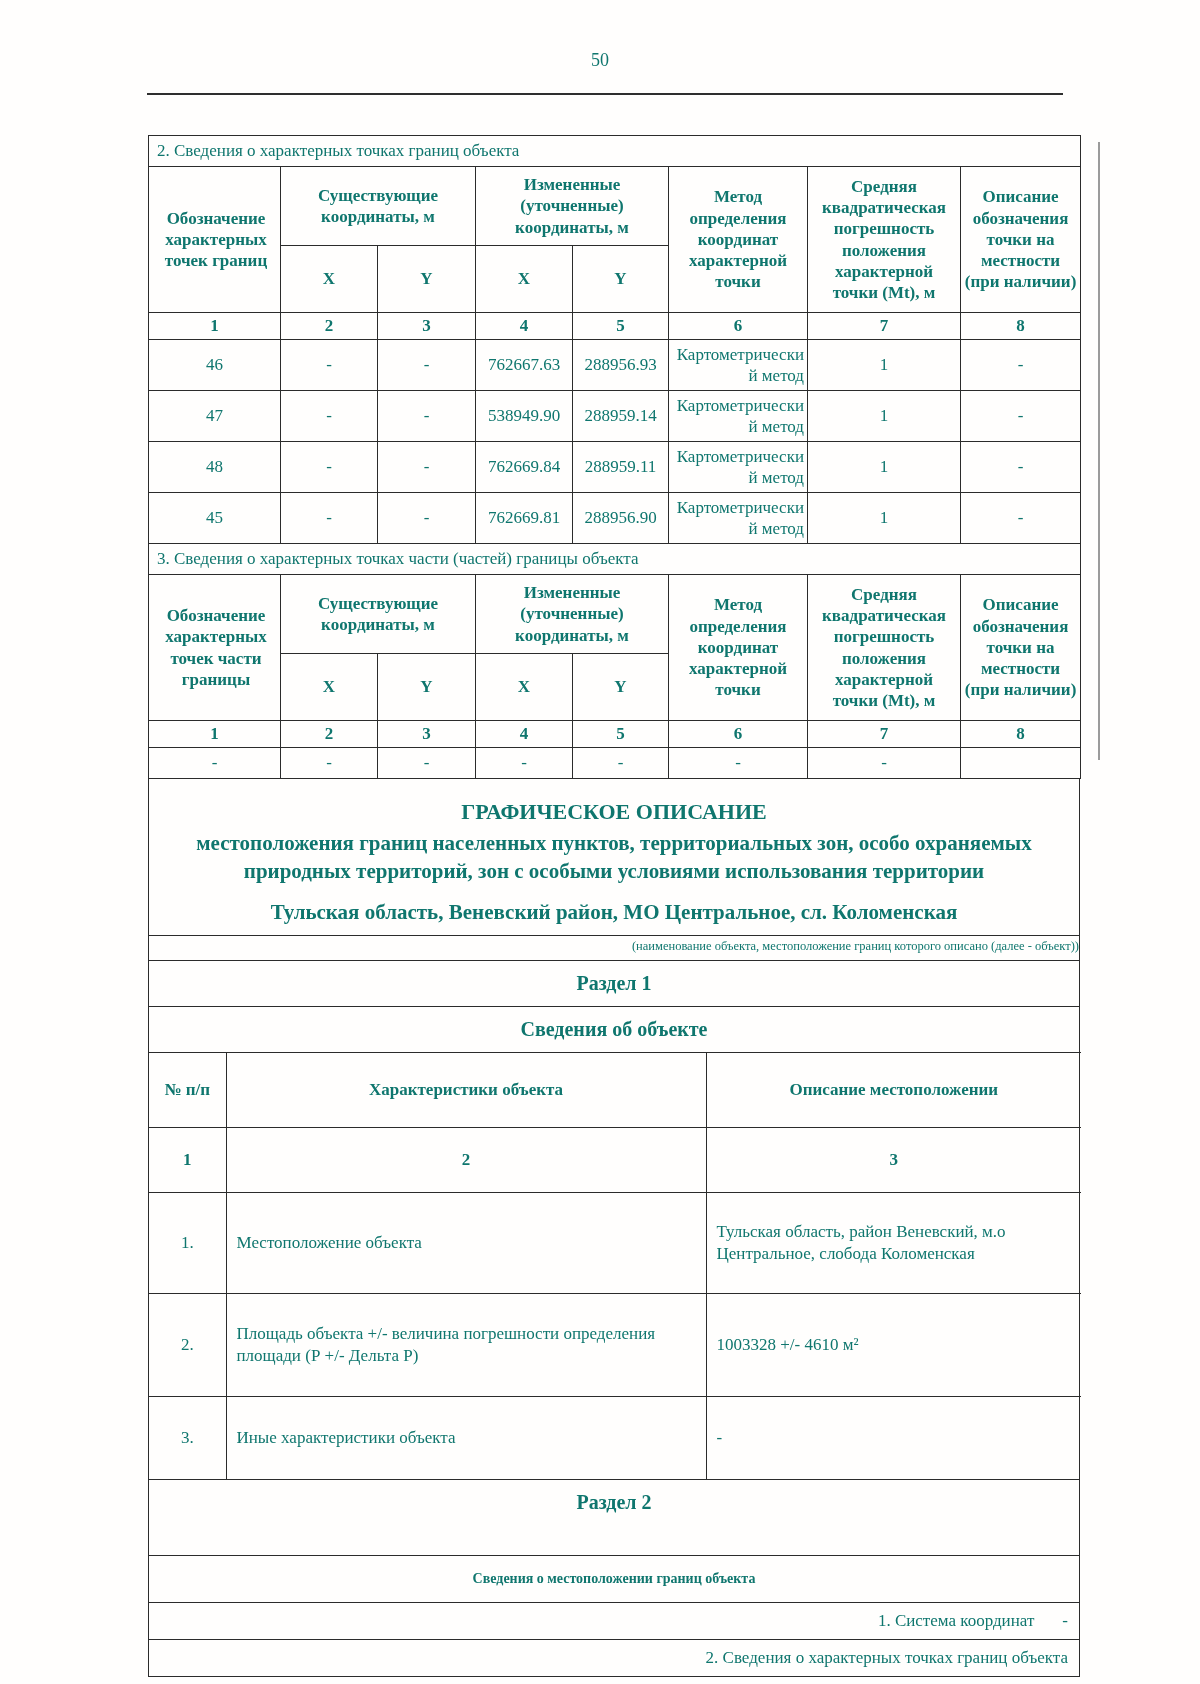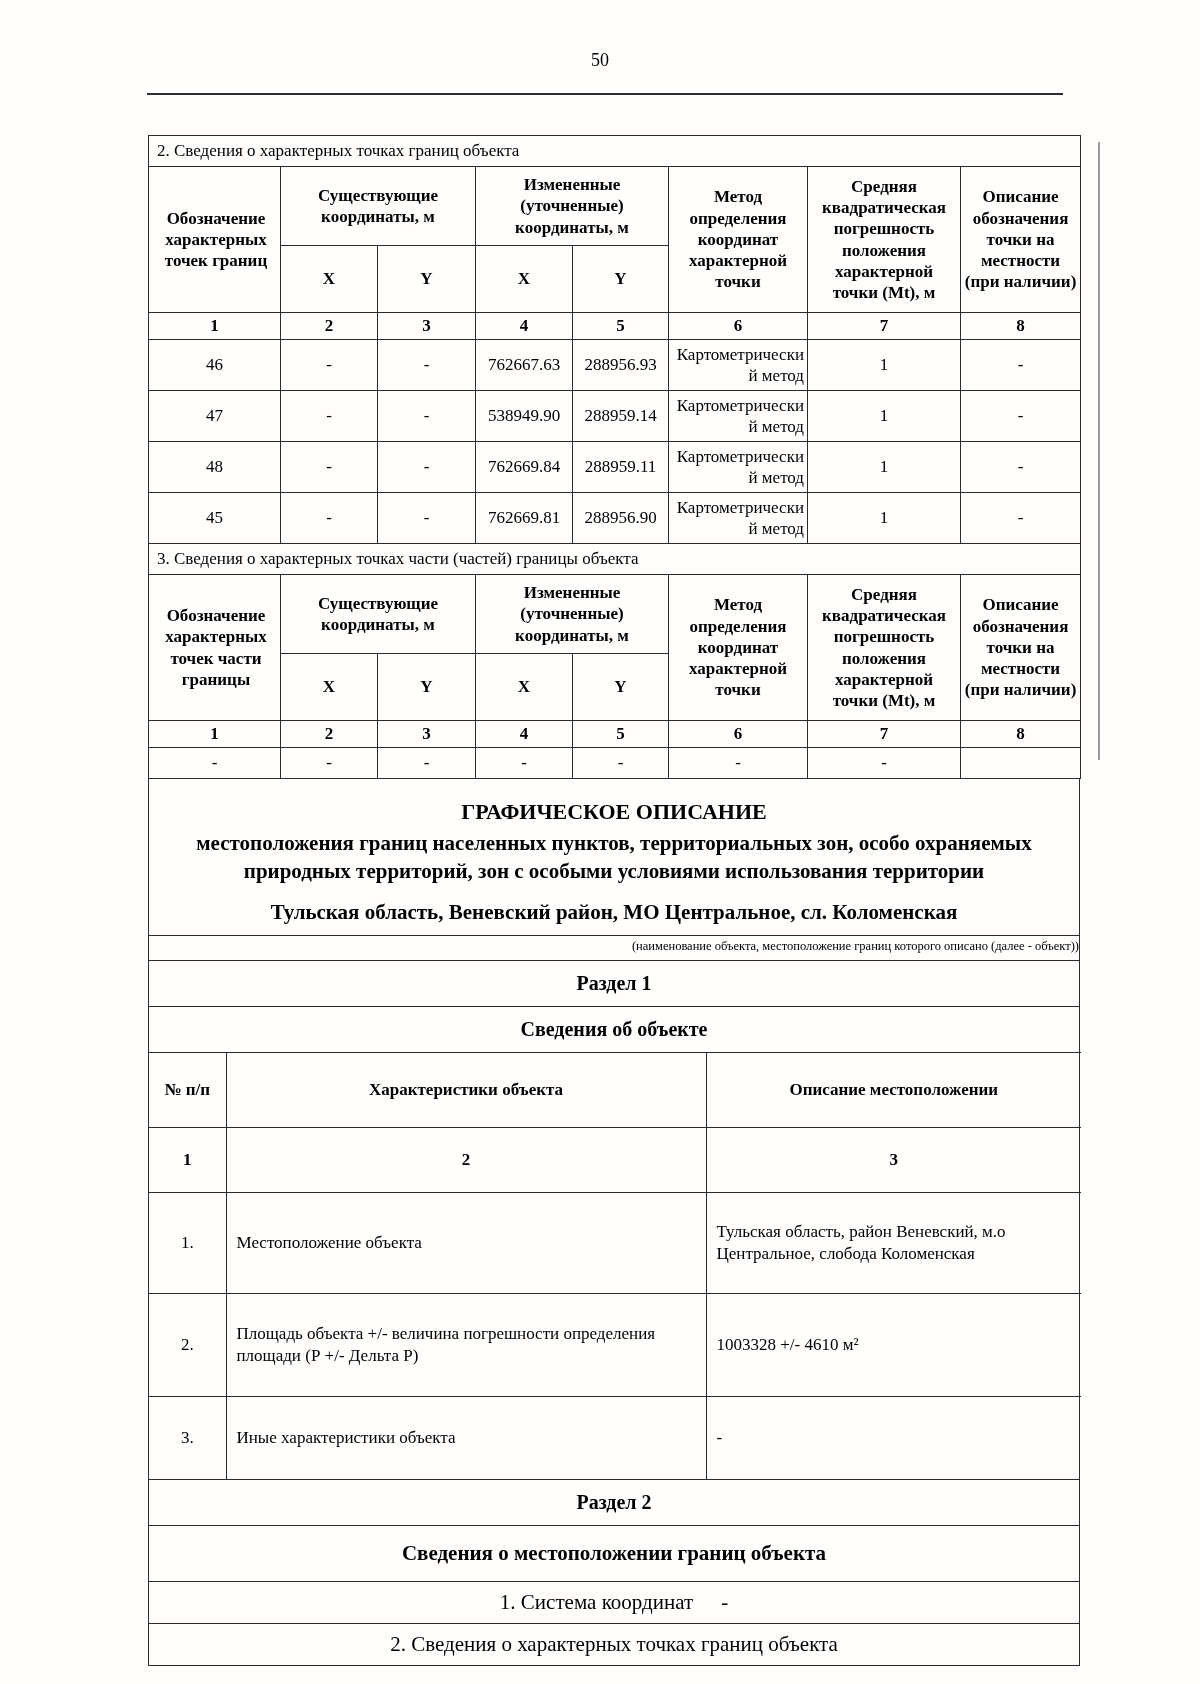--- a/index.html
+++ b/index.html
@@ -1,17 +1,17 @@
 <!DOCTYPE html>
 <html><head>
 <meta charset="utf-8">
 <style>
   html,body{margin:0;padding:0;background:#ffffff;}
   .page{width:1200px;height:1684px;position:relative;background:#fffefd;
-        font-family:"Liberation Serif","DejaVu Serif",serif;color:#000000;overflow:hidden;}
+        font-family:"Liberation Serif","DejaVu Serif",serif;color:#0f766e;overflow:hidden;}
   .page-number{position:absolute;top:50px;left:0;width:100%;text-align:center;font-size:18px;}
   .top-rule{position:absolute;top:93px;left:147px;width:916px;height:2px;background:#2e2e2e;}
   .artifact{position:absolute;left:1098px;top:142px;width:2px;height:618px;background:#8a8a8a;opacity:.85;}
   .content{position:absolute;top:135px;left:148px;width:932px;}
 
   table.coord{border-collapse:collapse;width:932px;table-layout:fixed;font-size:17px;}
   .coord td{border:1.5px solid #2b2b2b;text-align:center;vertical-align:middle;padding:2px 3px;line-height:1.25;}
   .coord .trow td{text-align:left;padding:3px 8px;height:24px;}
   .coord .hgroup td{font-weight:bold;height:74px;}
   .coord .hxy td{font-weight:bold;height:62px;}
@@ -23,22 +23,22 @@
 
   .frame{border:1.5px solid #2b2b2b;border-top:none;width:932px;box-sizing:border-box;}
 
   .gd{padding:16px 10px 8px;}
   .gd-title{font-size:22px;font-weight:bold;text-align:center;margin-top:4px;}
   .gd-sub{font-size:21px;font-weight:bold;text-align:center;margin-top:4px;line-height:1.35;}
   .gd-obj{font-size:21px;font-weight:bold;text-align:center;margin-top:14px;margin-bottom:2px;}
   .gd-caption{border-top:1.5px solid #2b2b2b;font-size:12.5px;text-align:right;padding:3px 0 6px;}
 
   .row-box{border-top:1.5px solid #2b2b2b;font-weight:bold;text-align:center;font-size:20px;padding:11px 8px;}
-  .row-box.lg{font-size:21px;padding:15px 8px;}
-  .line-row{border-top:1.5px solid #2b2b2b;font-size:21px;padding:8px 11px;text-align:center;}
+  .row-box.lg{font-size:14px;padding:15px 8px;margin-top:30px;}
+  .line-row{border-top:1.5px solid #2b2b2b;font-size:17px;padding:8px 11px;text-align:right;}
   .line-row .val{margin-left:28px;}
 
   table.char{border-collapse:collapse;width:100%;table-layout:fixed;font-size:17px;}
   .char td{border:1.5px solid #2b2b2b;vertical-align:middle;text-align:center;padding:20px 6px;line-height:1.3;}
   .char td:first-child{border-left:none;}
   .char td:last-child{border-right:none;}
   .char tr:last-child td{border-bottom:none;}
   .char .chead td{font-weight:bold;height:34px;}
   .char .cnums td{font-weight:bold;height:24px;}
   .char td.left{text-align:left;padding-left:10px;}

